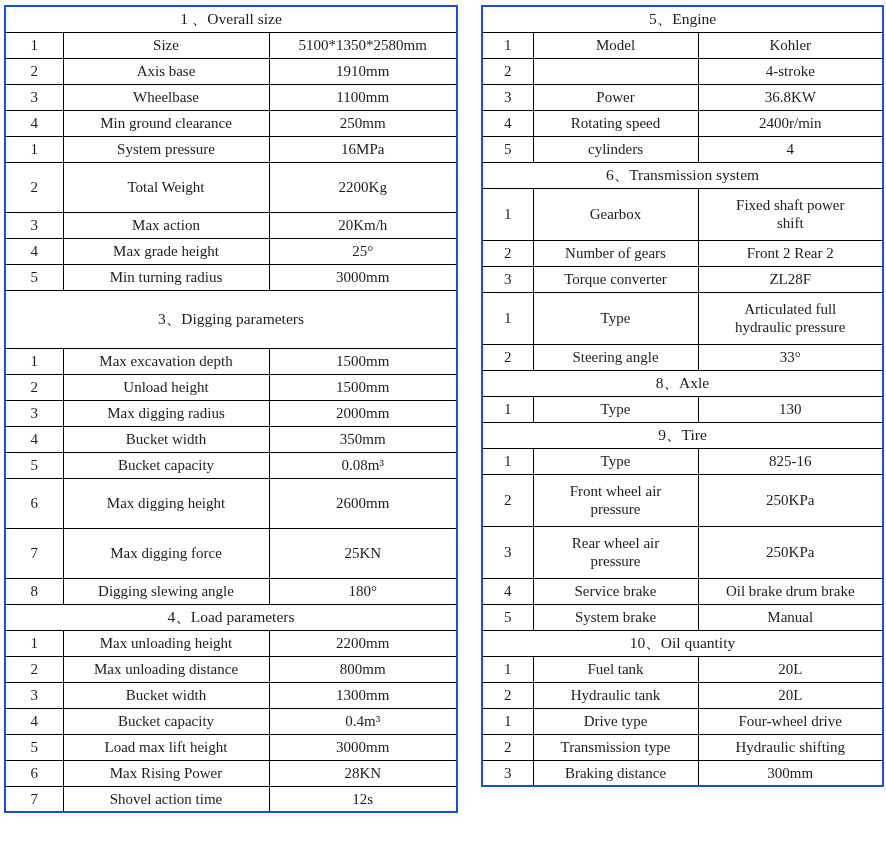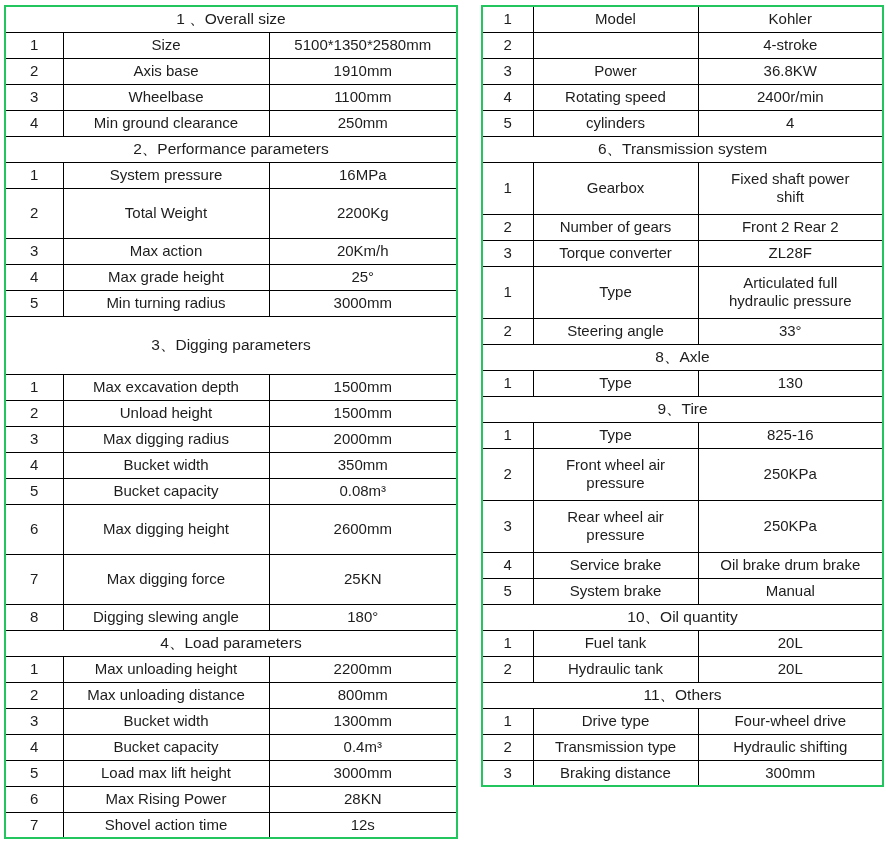--- a/index.html
+++ b/index.html
@@ -32,21 +32,21 @@
   #right-table { left: 481px; width: 401px; }
   table.spec td {
     border: 1.5px solid #000000;
     text-align: center;
     vertical-align: middle;
     padding: 0 4px;
     line-height: 1.2;
     white-space: pre-line;
     overflow: hidden;
   }
-  table.spec { border: 2px solid #22c55e; }
+  table.spec { border: 2px solid #1d4ed8; font-family: Liberation Serif, serif; }
   td.section-header { font-size: 15.5px; }
   tr.row-s  { height: 26px; }
   tr.row-tl { height: 50px; }  
   tr.row-tr { height: 52px; }  
   tr.row-x  { height: 58px; padding-left: 24px; }  
 </style>
 </head>
 <body>
 
 <div class="sheet">
@@ -75,23 +75,20 @@
           <td>3</td>
           <td>Wheelbase</td>
           <td>1100mm</td>
         </tr>
         <tr class="row-s">
           <td>4</td>
           <td>Min ground clearance</td>
           <td>250mm</td>
         </tr>
         <tr class="row-s">
-          <td colspan="3" class="section-header">2、Performance parameters</td>
-        </tr>
-        <tr class="row-s">
           <td>1</td>
           <td>System pressure</td>
           <td>16MPa</td>
         </tr>
         <tr class="row-tl">
           <td>2</td>
           <td>Total Weight</td>
           <td>2200Kg</td>
         </tr>
         <tr class="row-s">
@@ -194,20 +191,23 @@
   </table>
 
   <table class="spec" id="right-table">
     <colgroup>
       <col style="width:51px">
       <col style="width:165px">
       <col style="width:185px">
     </colgroup>
     <tbody>
         <tr class="row-s">
+          <td colspan="3" class="section-header">5、Engine</td>
+        </tr>
+        <tr class="row-s">
           <td>1</td>
           <td>Model</td>
           <td>Kohler</td>
         </tr>
         <tr class="row-s">
           <td>2</td>
           <td></td>
           <td>4-stroke</td>
         </tr>
         <tr class="row-s">
@@ -300,23 +300,20 @@
           <td>1</td>
           <td>Fuel tank</td>
           <td>20L</td>
         </tr>
         <tr class="row-s">
           <td>2</td>
           <td>Hydraulic tank</td>
           <td>20L</td>
         </tr>
         <tr class="row-s">
-          <td colspan="3" class="section-header">11、Others</td>
-        </tr>
-        <tr class="row-s">
           <td>1</td>
           <td>Drive type</td>
           <td>Four-wheel drive</td>
         </tr>
         <tr class="row-s">
           <td>2</td>
           <td>Transmission type</td>
           <td>Hydraulic shifting</td>
         </tr>
         <tr class="row-s">

